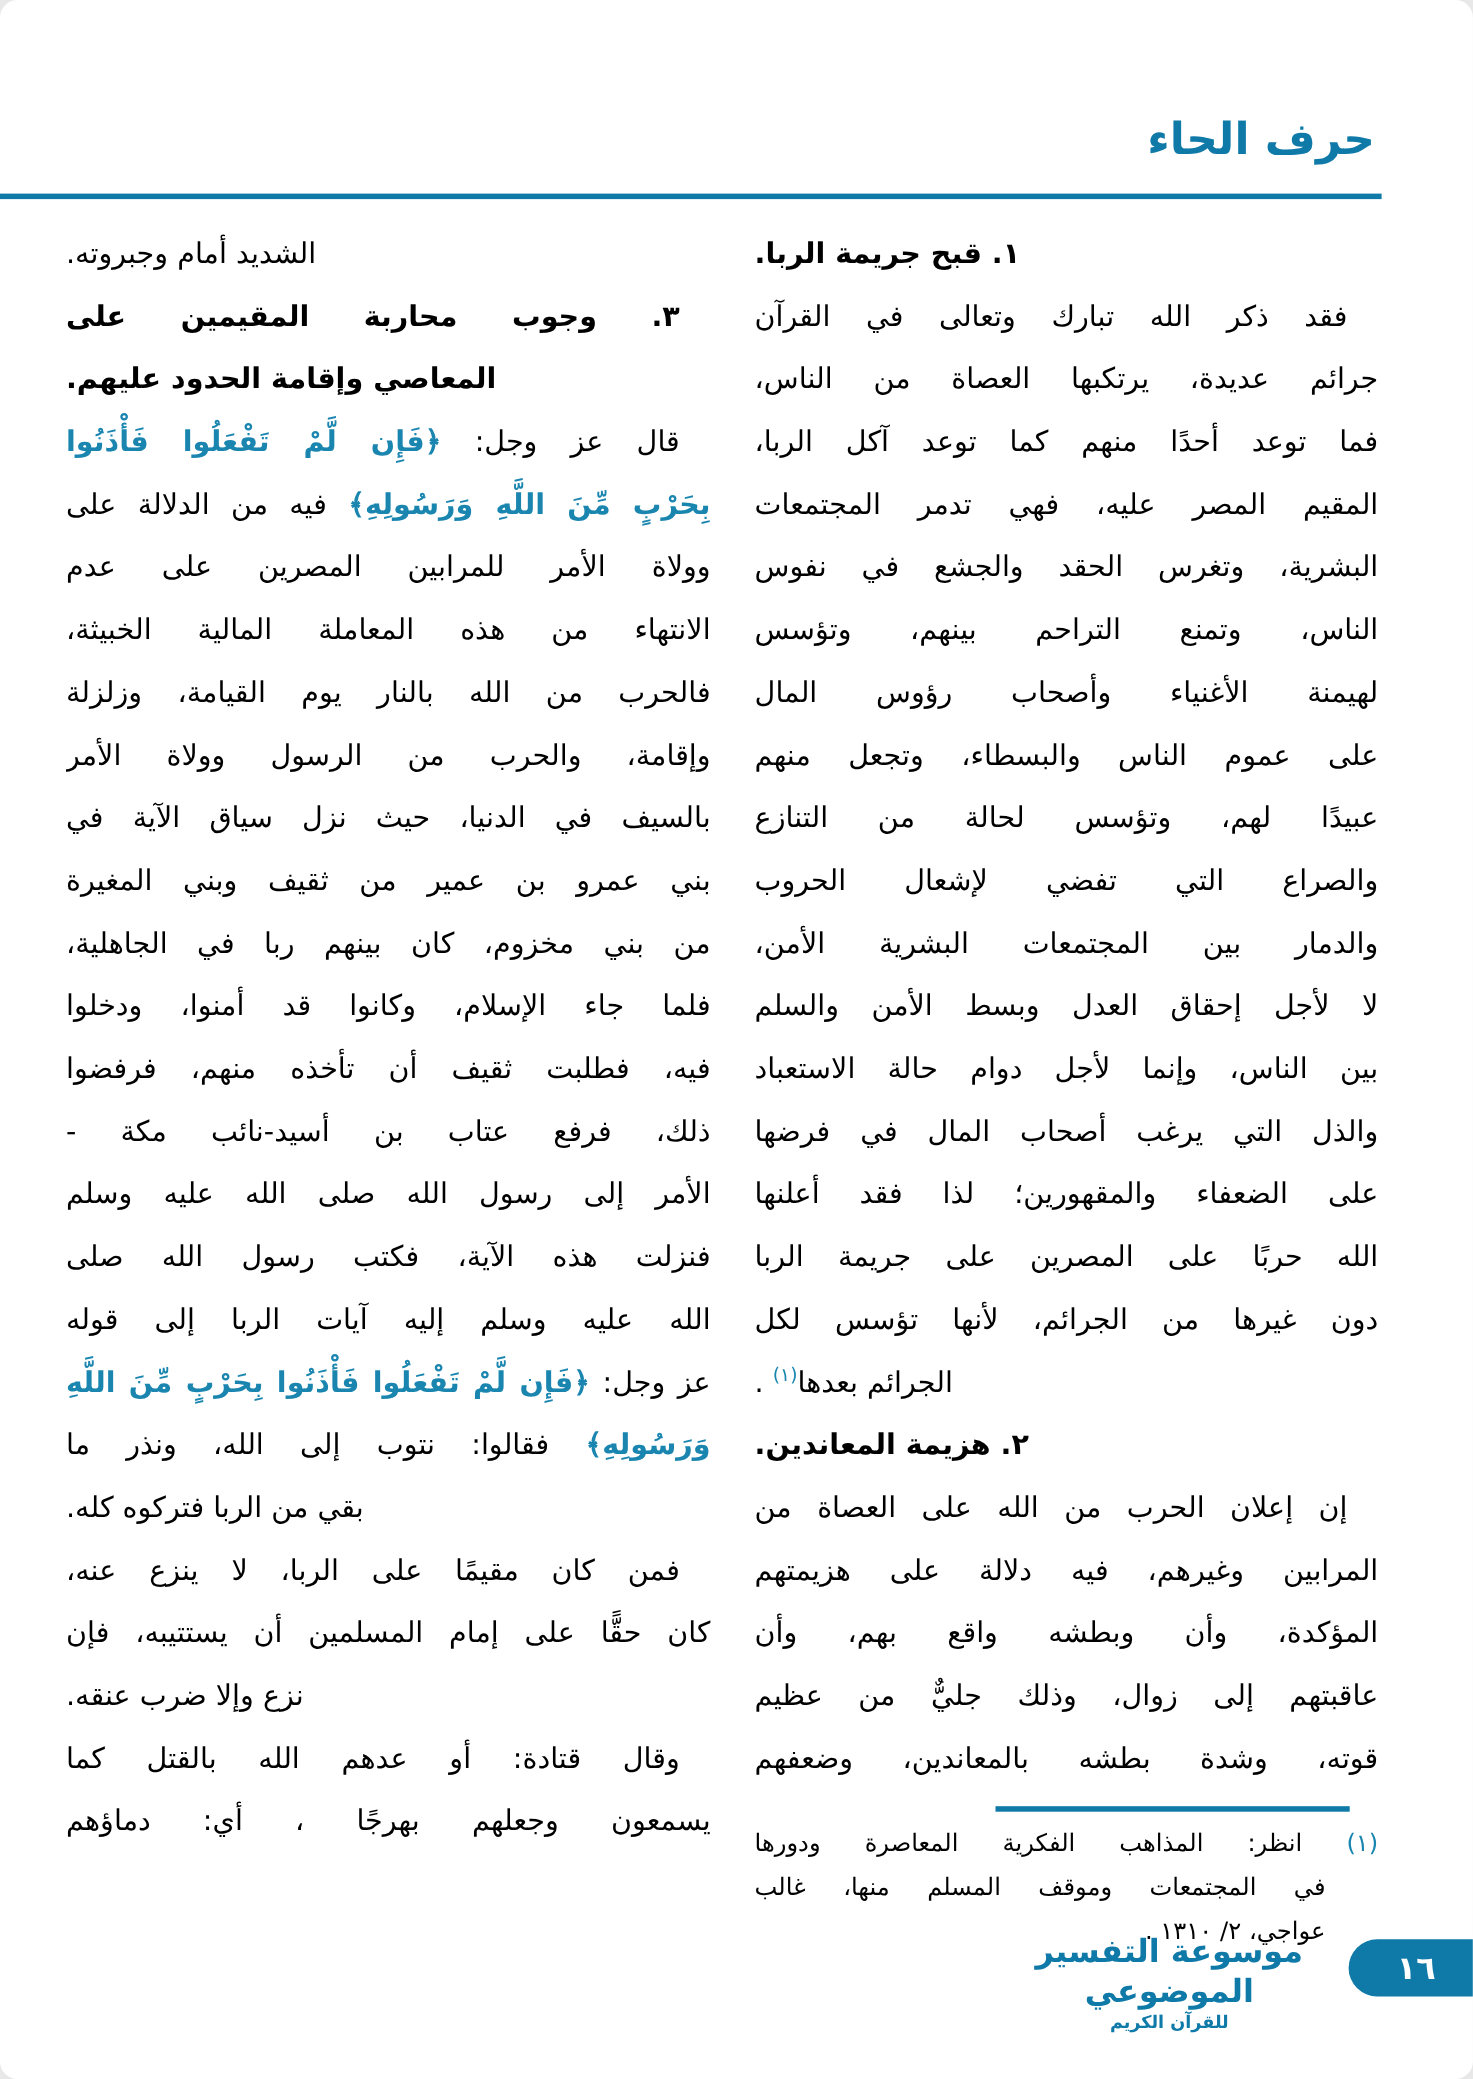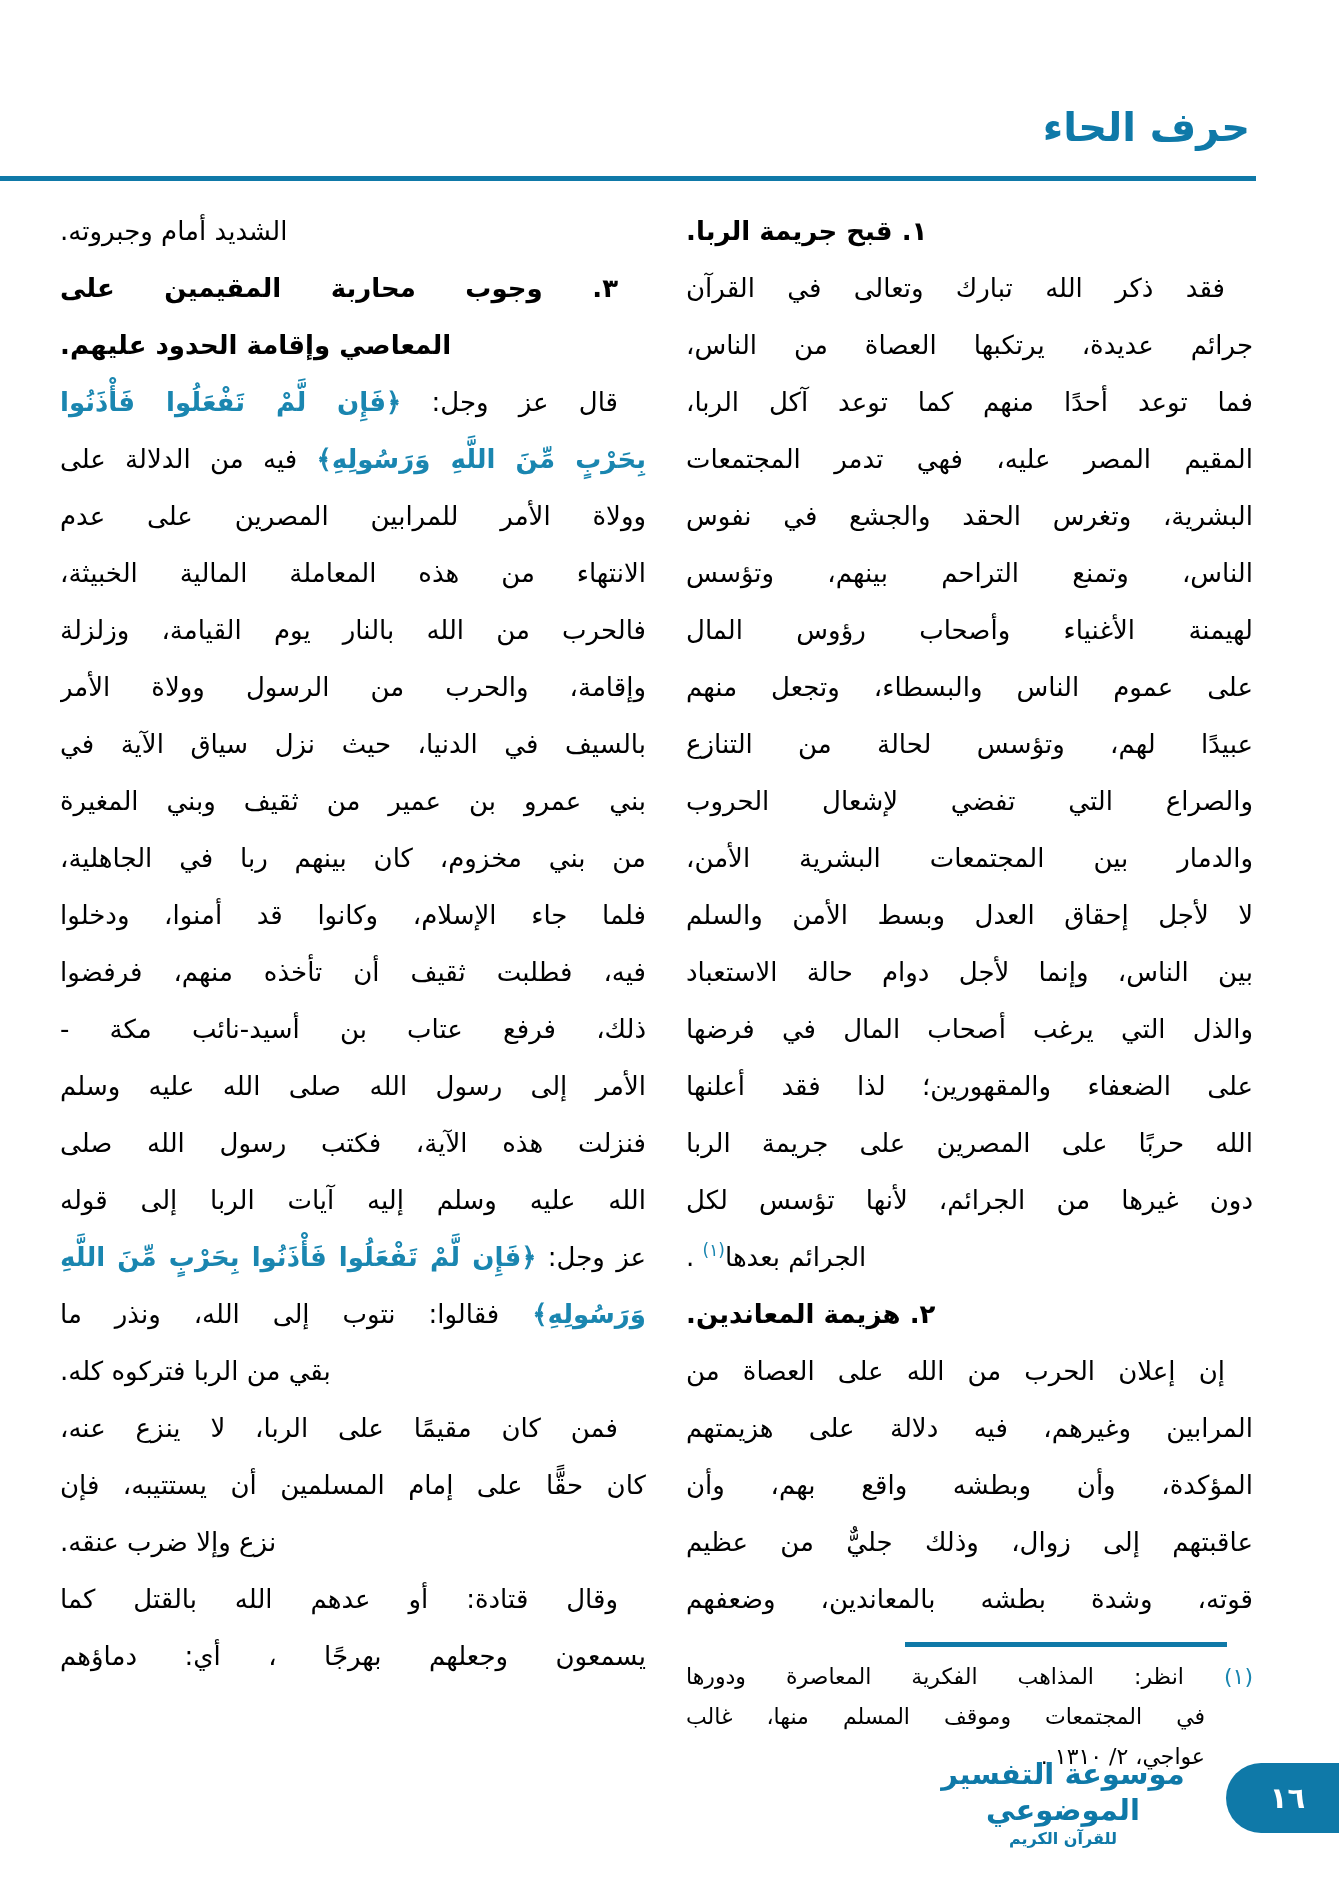--- a/index.html
+++ b/index.html
@@ -10,20 +10,21 @@
   html,body{margin:0;padding:0;background:#e8e8e8;}
   .page{
     position:relative;
     width:1339px;height:1890px;
     background:#ffffff;
     margin:0 auto;
     overflow:hidden;
     direction:rtl;
     font-family:"DejaVu Sans",sans-serif;
     color:var(--ink);
+    border-radius:16px;
   }
   .hdr-title{
     position:absolute;top:104px;right:89px;
     color:var(--accent);
     font-size:40px;font-weight:bold;
     letter-spacing:-1px;
     font-family:"DejaVu Sans",sans-serif;
   }
   .hdr-rule{
     position:absolute;top:176px;left:0;
@@ -78,21 +79,21 @@
     font-size:29px;font-weight:bold;
     letter-spacing:-1px;
     line-height:36px;
   }
   .logo-subtitle{
     font-size:16px;font-weight:bold;
     line-height:22px;
   }
   .page-badge{
     position:absolute;top:1763px;right:0;
-    width:113px;height:70px;
+    width:113px;height:52px;
     background:var(--accent);
     border-radius:35px 0 0 35px;
     display:flex;align-items:center;justify-content:center;
   }
   .page-num{
     color:#ffffff;font-size:29px;font-weight:bold;
     padding-left:10px;
   }
 </style>
 </head>

